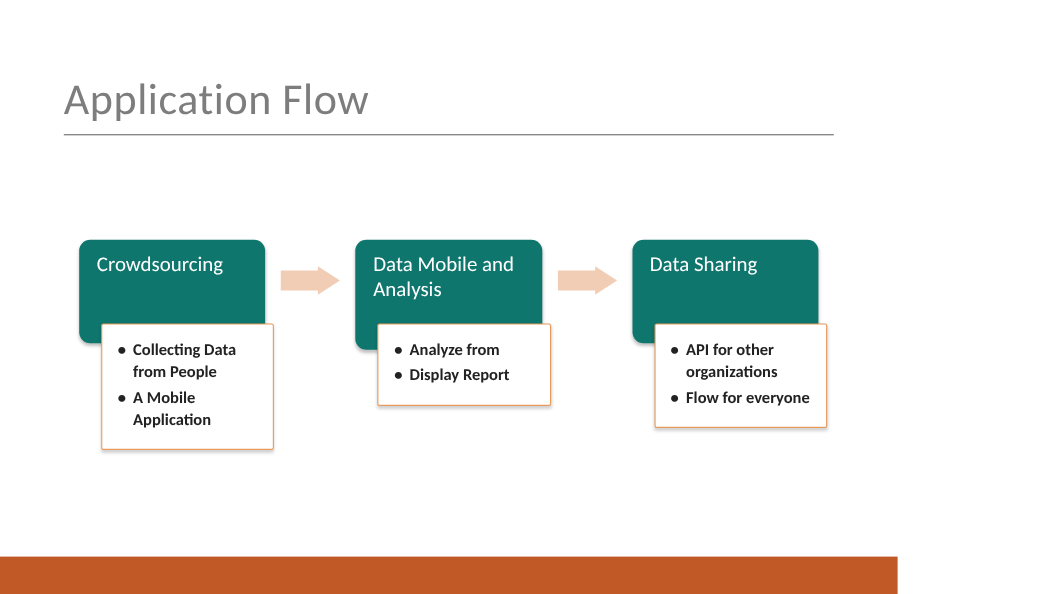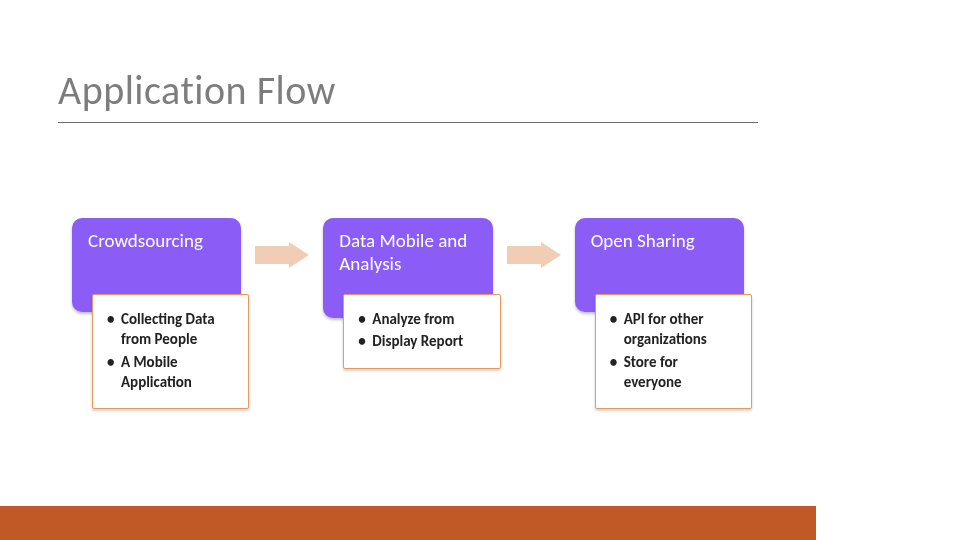--- a/index.html
+++ b/index.html
@@ -49,21 +49,21 @@
     align-items: flex-start;
     gap: 14px;
   }
 
   .stage {
     flex: 1 1 0;
     position: relative;
   }
 
   .stage-header {
-    background: #8b5cf6;
+    background: #0f766e;
     border-radius: 10px;
     padding: 10px 14px 38px 14px;
     box-shadow: 0 2px 3px rgba(0,0,0,0.25);
     min-height: 46px; 
   }
 
   .stage-header-label {
     color: #ffffff;
     font-size: 19px;
     line-height: 1.2;
@@ -171,26 +171,26 @@
     </div>
 
     <div class="arrow">
       <svg viewBox="0 0 54 26" aria-hidden="true">
         <polygon class="arrow-shape" points="0,4 34,4 34,0 54,13 34,26 34,22 0,22"></polygon>
       </svg>
     </div>
 
     <div class="stage">
       <div class="stage-header">
-        <div class="stage-header-label">Open Sharing</div>
+        <div class="stage-header-label">Data Sharing</div>
       </div>
       <div class="stage-body">
         <ul class="bullet-list">
           <li>API for other organizations</li>
-          <li>Store for everyone</li>
+          <li>Flow for everyone</li>
         </ul>
       </div>
     </div>
 
   </div>
 
   <div class="footer-bar"></div>
 
 </div>
 

